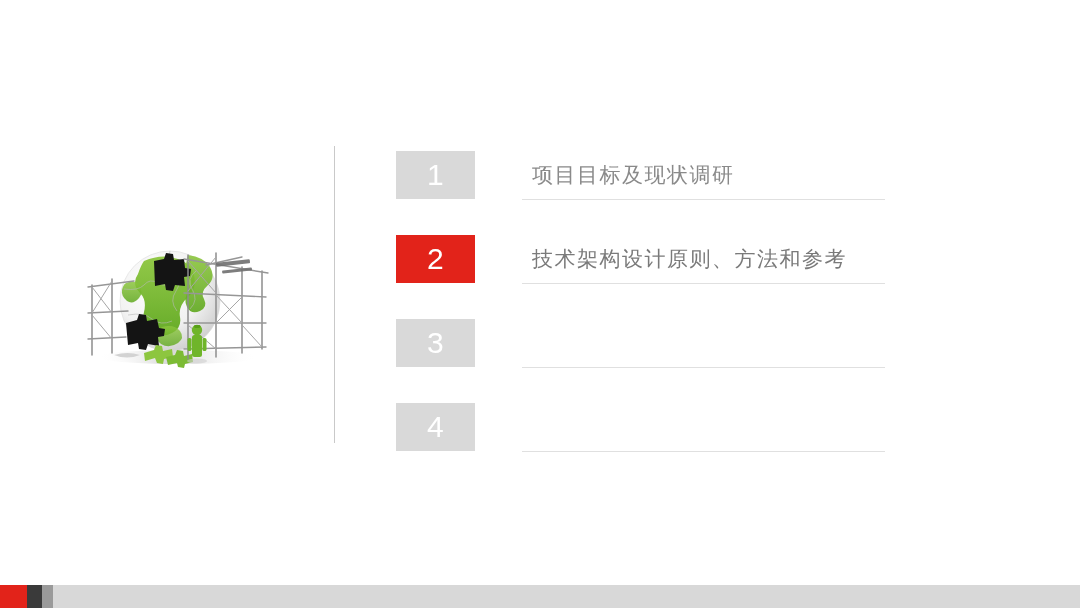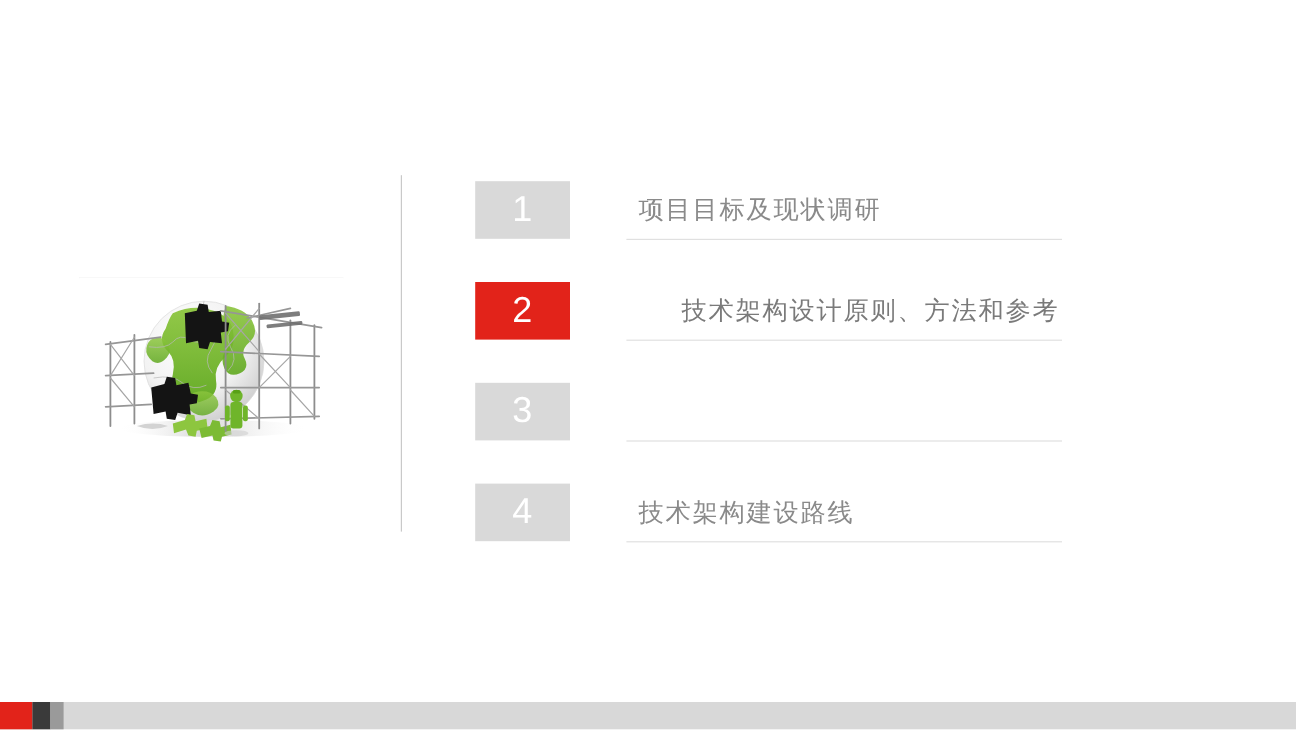--- a/index.html
+++ b/index.html
@@ -96,21 +96,20 @@
     top: 8px;
     font-size: 21px;
     color: #8a8a8a;
     letter-spacing: 1.5px;
     white-space: nowrap;
     line-height: 32px;
     font-family: Liberation Serif, serif;
   }
   .row-label.active {
     color: #7a7a7a;
-    margin-left: 36px;
   }
   .row-rule {
     position: absolute;
     left: 126px;
     top: 48px;
     width: 363px;
     height: 1px;
     background: #e0e0e0;
   }
 
@@ -254,21 +253,20 @@
       <div class="num-box">
         <span class="num-text">3</span>
       </div>
       <div class="row-rule"></div>
     </div>
 
     <div class="agenda-row">
       <div class="num-box">
         <span class="num-text">4</span>
       </div>
-      <div class="row-label">技术架构建设路线</div>
       <div class="row-rule"></div>
     </div>
 
   </div>
 
   <div class="bottom-bar">
     <div class="bb-seg bb-red"></div>
     <div class="bb-seg bb-dark"></div>
     <div class="bb-seg bb-gray"></div>
   </div>

